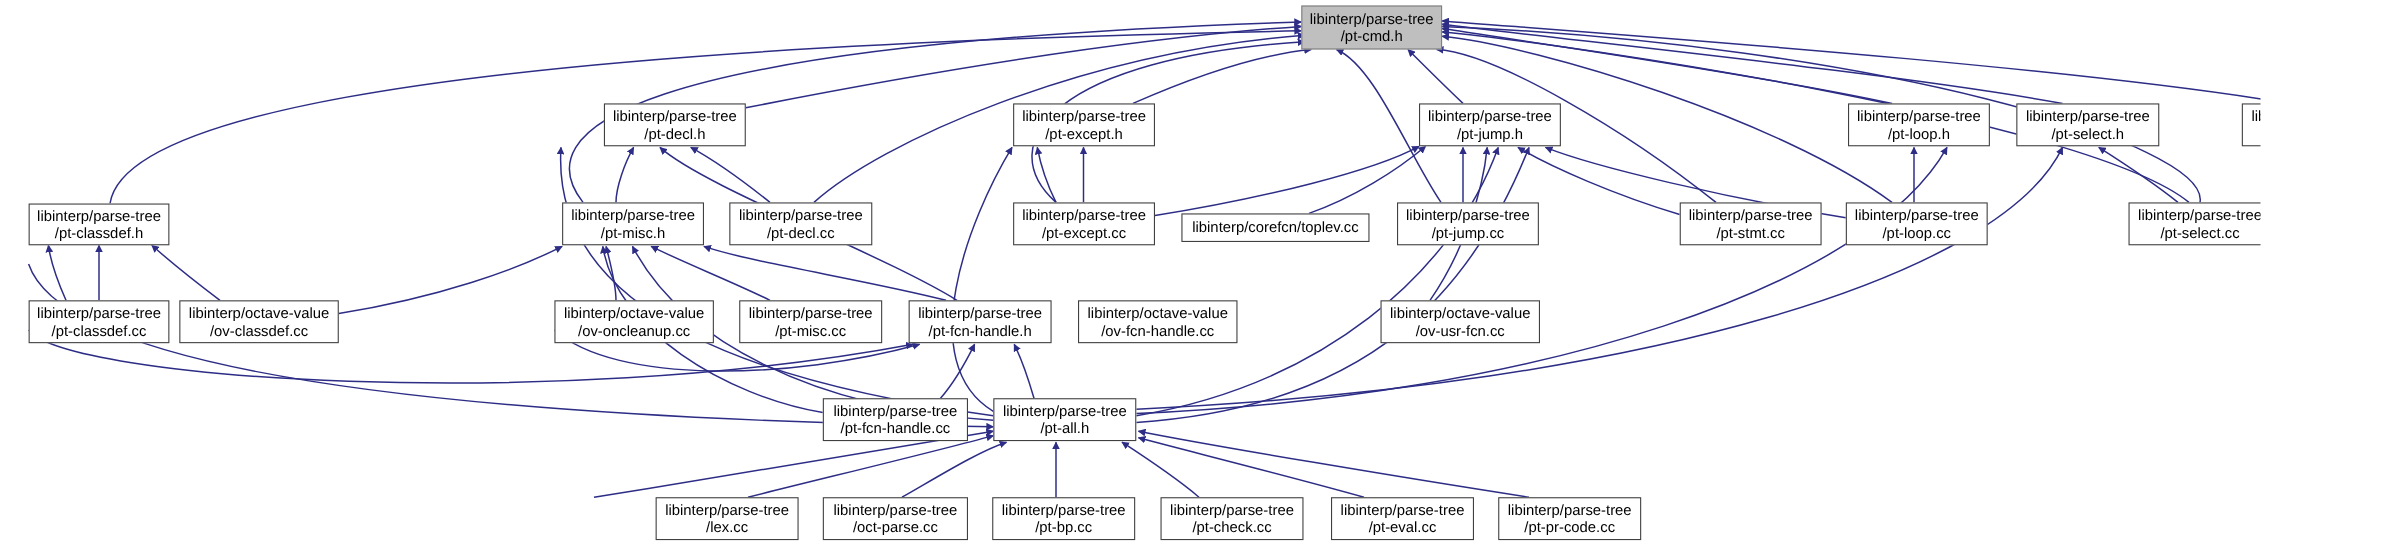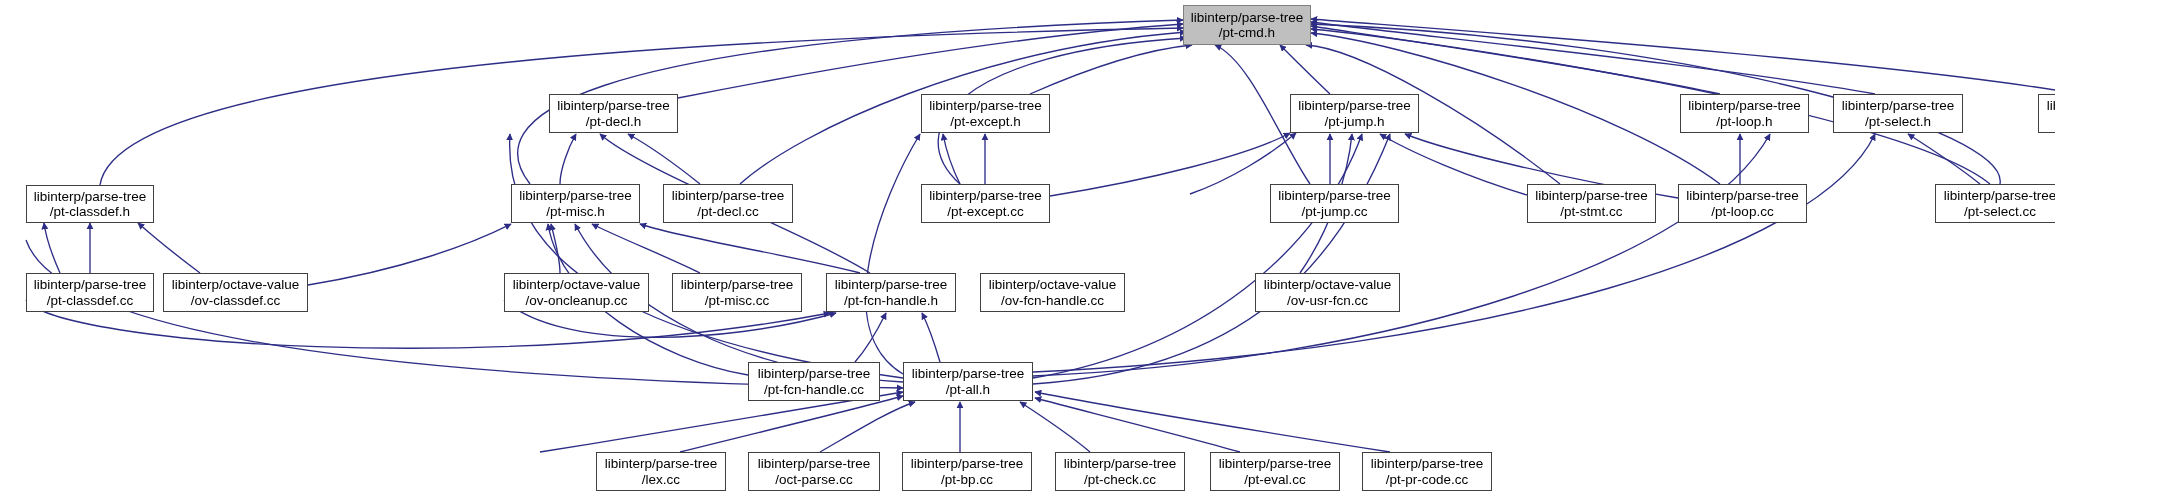--- a/index.html
+++ b/index.html
@@ -108,20 +108,21 @@
     <div class="node" style="left: 921px; top: 94px; width: 129px; height: 39px;"><span class="l1">libinterp/parse-tree</span><span class="l2">/pt-except.h</span></div>
     <div class="node" style="left: 1290px; top: 94px; width: 129px; height: 39px;"><span class="l1">libinterp/parse-tree</span><span class="l2">/pt-jump.h</span></div>
     <div class="node" style="left: 1680px; top: 94px; width: 129px; height: 39px;"><span class="l1">libinterp/parse-tree</span><span class="l2">/pt-loop.h</span></div>
     <div class="node" style="left: 1833px; top: 94px; width: 130px; height: 39px;"><span class="l1">libinterp/parse-tree</span><span class="l2">/pt-select.h</span></div>
     <div class="node" style="left: 2038px; top: 94px; width: 130px; height: 39px;"><span class="l1">libinterp/parse-tree</span><span class="l2">/pt-cmd.cc</span></div>
     <div class="node" style="left: 26px; top: 273px; width: 128px; height: 39px;"><span class="l1">libinterp/parse-tree</span><span class="l2">/pt-classdef.cc</span></div>
     <div class="node" style="left: 163px; top: 273px; width: 145px; height: 39px;"><span class="l1">libinterp/octave-value</span><span class="l2">/ov-classdef.cc</span></div>
     <div class="node" style="left: 511px; top: 184px; width: 129px; height: 39px;"><span class="l1">libinterp/parse-tree</span><span class="l2">/pt-misc.h</span></div>
     <div class="node" style="left: 663px; top: 184px; width: 130px; height: 39px;"><span class="l1">libinterp/parse-tree</span><span class="l2">/pt-decl.cc</span></div>
     <div class="node" style="left: 921px; top: 184px; width: 129px; height: 39px;"><span class="l1">libinterp/parse-tree</span><span class="l2">/pt-except.cc</span></div>
+    <div class="node" style="left: 1074px; top: 194px; width: 171px; height: 26px;"><span class="l1">libinterp/corefcn/toplev.cc</span></div>
     <div class="node" style="left: 1270px; top: 184px; width: 129px; height: 39px;"><span class="l1">libinterp/parse-tree</span><span class="l2">/pt-jump.cc</span></div>
     <div class="node" style="left: 1527px; top: 184px; width: 129px; height: 39px;"><span class="l1">libinterp/parse-tree</span><span class="l2">/pt-stmt.cc</span></div>
     <div class="node" style="left: 1678px; top: 184px; width: 129px; height: 39px;"><span class="l1">libinterp/parse-tree</span><span class="l2">/pt-loop.cc</span></div>
     <div class="node" style="left: 1935px; top: 184px; width: 130px; height: 39px;"><span class="l1">libinterp/parse-tree</span><span class="l2">/pt-select.cc</span></div>
     <div class="node" style="left: 504px; top: 273px; width: 145px; height: 39px;"><span class="l1">libinterp/octave-value</span><span class="l2">/ov-oncleanup.cc</span></div>
     <div class="node" style="left: 672px; top: 273px; width: 130px; height: 39px;"><span class="l1">libinterp/parse-tree</span><span class="l2">/pt-misc.cc</span></div>
     <div class="node" style="left: 826px; top: 273px; width: 130px; height: 39px;"><span class="l1">libinterp/parse-tree</span><span class="l2">/pt-fcn-handle.h</span></div>
     <div class="node" style="left: 980px; top: 273px; width: 145px; height: 39px;"><span class="l1">libinterp/octave-value</span><span class="l2">/ov-fcn-handle.cc</span></div>
     <div class="node" style="left: 1255px; top: 273px; width: 145px; height: 39px;"><span class="l1">libinterp/octave-value</span><span class="l2">/ov-usr-fcn.cc</span></div>
     <div class="node" style="left: 748px; top: 362px; width: 132px; height: 39px;"><span class="l1">libinterp/parse-tree</span><span class="l2">/pt-fcn-handle.cc</span></div>

